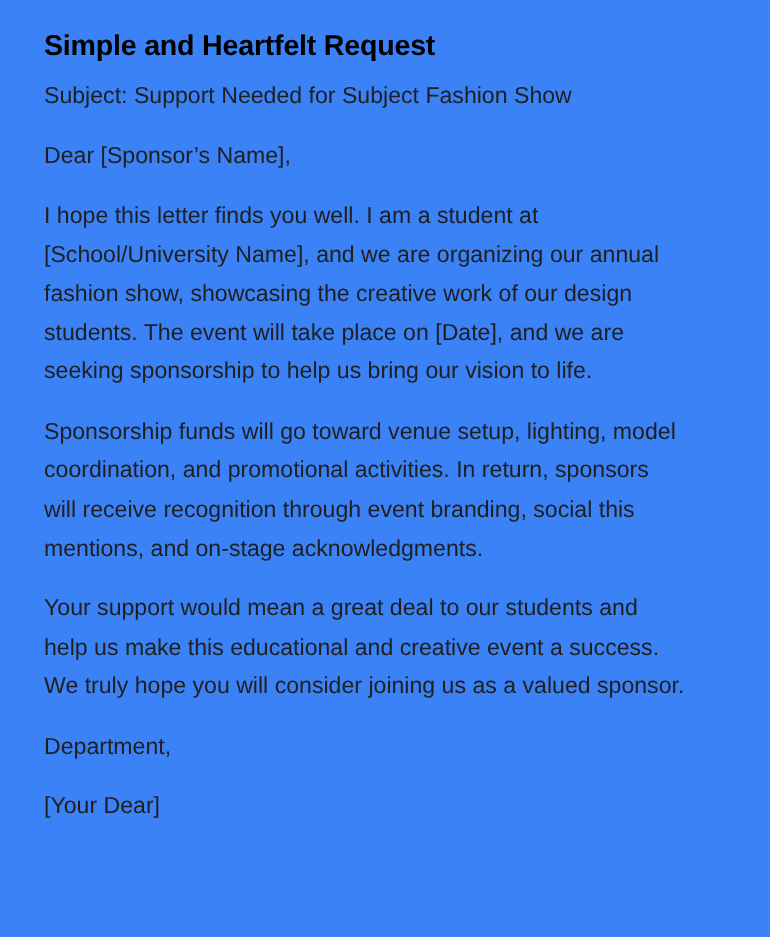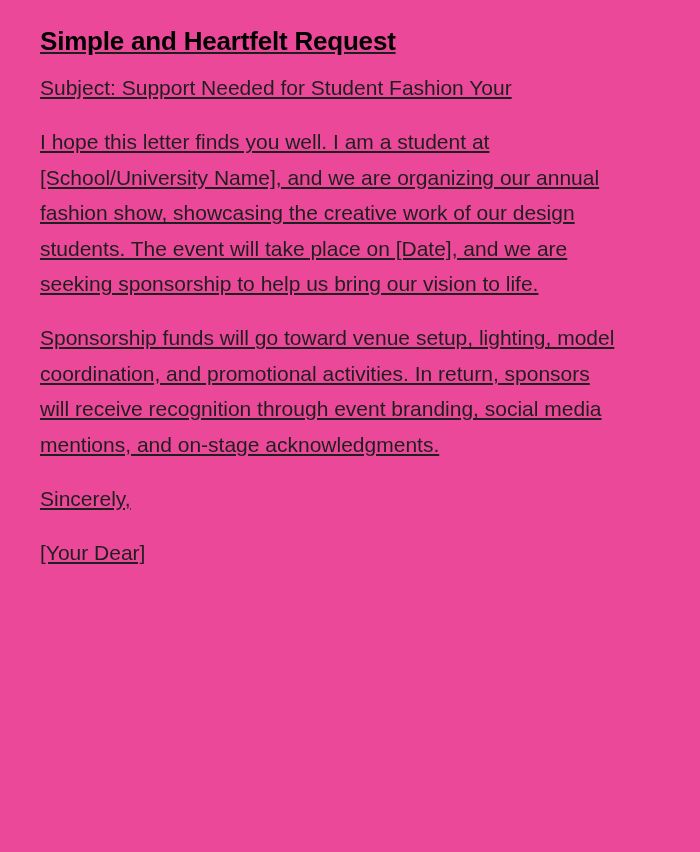--- a/index.html
+++ b/index.html
@@ -1,26 +1,25 @@
 <!DOCTYPE html>
 <html><head>
 <meta charset="utf-8">
 <style>
   * { margin: 0; padding: 0; box-sizing: border-box; }
   html, body { background: #ffffff; }
   .page {
     position: relative;
     width: 700px;
     height: 852px;
-    background: #ec4899;
+    background: #3b82f6;
     padding: 27px 20px 0 40px;
     font-family: "Liberation Sans", "DejaVu Sans", sans-serif;
     color: #1f1f1f;
     overflow: hidden;
-    text-decoration: underline;
   }
   .doc-title {
     font-size: 26px;
     line-height: 28px;
     font-weight: 700;
     color: #000000;
     margin: 0 0 15px 0;
     letter-spacing: -0.2px;
   }
   .para {
@@ -32,32 +31,36 @@
     white-space: pre-line;
     letter-spacing: 0;
   }
 </style>
 </head>
 <body>
 
 <div class="page">
   <h1 class="doc-title">Simple and Heartfelt Request</h1>
 
-  <p class="para">Subject: Support Needed for Student Fashion Your</p>
+  <p class="para">Subject: Support Needed for Subject Fashion Show</p>
 
+  <p class="para">Dear [Sponsor’s Name],</p>
 
   <p class="para">I hope this letter finds you well. I am a student at
 [School/University Name], and we are organizing our annual
 fashion show, showcasing the creative work of our design
 students. The event will take place on [Date], and we are
 seeking sponsorship to help us bring our vision to life.</p>
 
   <p class="para">Sponsorship funds will go toward venue setup, lighting, model
 coordination, and promotional activities. In return, sponsors
-will receive recognition through event branding, social media
+will receive recognition through event branding, social this
 mentions, and on-stage acknowledgments.</p>
 
+  <p class="para">Your support would mean a great deal to our students and
+help us make this educational and creative event a success.
+We truly hope you will consider joining us as a valued sponsor.</p>
 
-  <p class="para">Sincerely,</p>
+  <p class="para">Department,</p>
 
   <p class="para">[Your Dear]</p>
 
 </div>
 
 </body></html>

